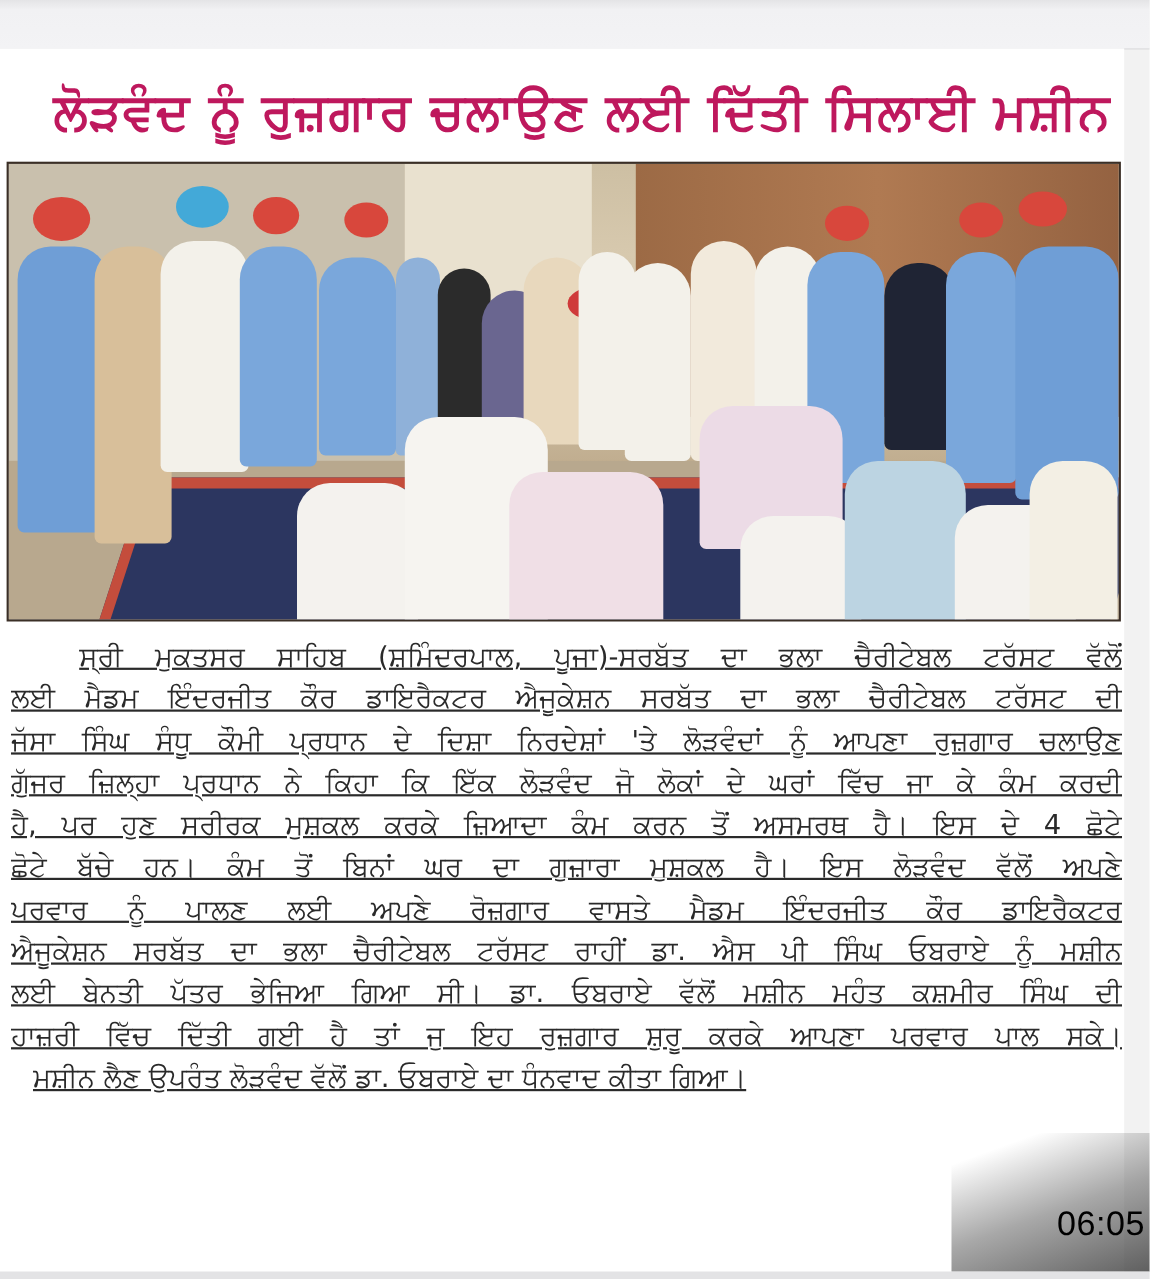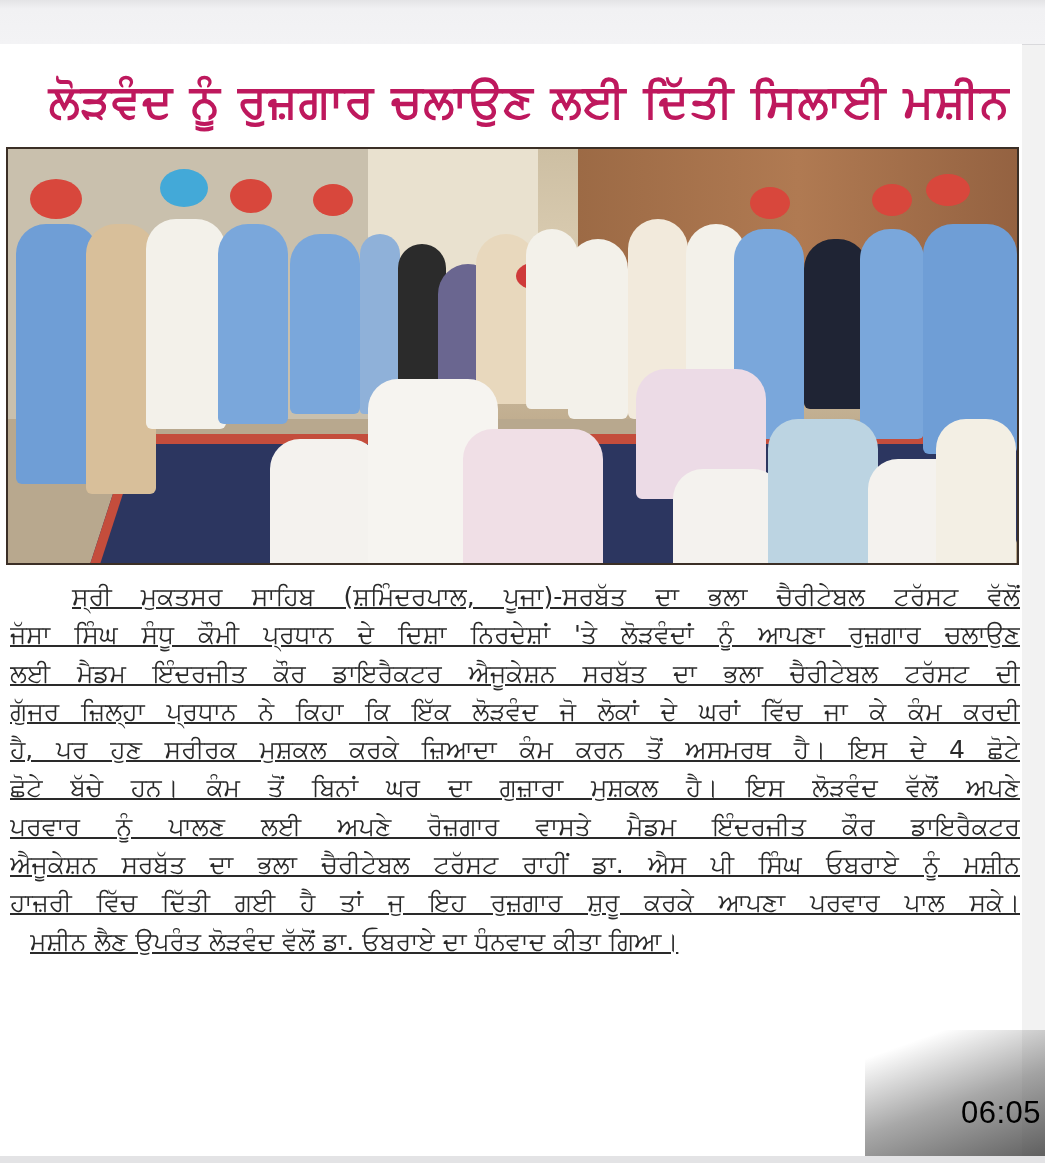--- a/index.html
+++ b/index.html
@@ -113,27 +113,28 @@
     <div class="person" style="left:628px;top:220px;width:130px;height:130px;background:#ecdbe6;"></div>
     <div class="person" style="left:665px;top:320px;width:110px;height:100px;background:#f4f2ee;"></div>
     <div class="person" style="left:760px;top:270px;width:110px;height:150px;background:#bcd4e2;"></div>
     <div class="person" style="left:860px;top:310px;width:110px;height:110px;background:#f4f2ee;"></div>
     <div class="person" style="left:928px;top:270px;width:80px;height:150px;background:#f3efe4;"></div>
   </div>
 </div>
 
 <div class="article">
   <div class="line first">ਸ੍ਰੀ ਮੁਕਤਸਰ ਸਾਹਿਬ (ਸ਼ਮਿੰਦਰਪਾਲ, ਪੂਜਾ)-ਸਰਬੱਤ ਦਾ ਭਲਾ ਚੈਰੀਟੇਬਲ ਟਰੱਸਟ ਵੱਲੋਂ</div>
+  <div class="line">ਲਈ ਮੈਡਮ ਇੰਦਰਜੀਤ ਕੌਰ ਡਾਇਰੈਕਟਰ ਐਜੂਕੇਸ਼ਨ ਸਰਬੱਤ ਦਾ ਭਲਾ ਚੈਰੀਟੇਬਲ ਟਰੱਸਟ ਦੀ</div>
   <div class="line">ਜੱਸਾ ਸਿੰਘ ਸੰਧੂ ਕੌਮੀ ਪ੍ਰਧਾਨ ਦੇ ਦਿਸ਼ਾ ਨਿਰਦੇਸ਼ਾਂ 'ਤੇ ਲੋੜਵੰਦਾਂ ਨੂੰ ਆਪਣਾ ਰੁਜ਼ਗਾਰ ਚਲਾਉਣ</div>
-  <div class="line">ਲਈ ਮੈਡਮ ਇੰਦਰਜੀਤ ਕੌਰ ਡਾਇਰੈਕਟਰ ਐਜੂਕੇਸ਼ਨ ਸਰਬੱਤ ਦਾ ਭਲਾ ਚੈਰੀਟੇਬਲ ਟਰੱਸਟ ਦੀ</div>
   <div class="line">ਗੁੱਜਰ ਜ਼ਿਲ੍ਹਾ ਪ੍ਰਧਾਨ ਨੇ ਕਿਹਾ ਕਿ ਇੱਕ ਲੋੜਵੰਦ ਜੋ ਲੋਕਾਂ ਦੇ ਘਰਾਂ ਵਿੱਚ ਜਾ ਕੇ ਕੰਮ ਕਰਦੀ</div>
   <div class="line">ਹੈ, ਪਰ ਹੁਣ ਸਰੀਰਕ ਮੁਸ਼ਕਲ ਕਰਕੇ ਜ਼ਿਆਦਾ ਕੰਮ ਕਰਨ ਤੋਂ ਅਸਮਰਥ ਹੈ। ਇਸ ਦੇ 4 ਛੋਟੇ</div>
   <div class="line">ਛੋਟੇ ਬੱਚੇ ਹਨ। ਕੰਮ ਤੋਂ ਬਿਨਾਂ ਘਰ ਦਾ ਗੁਜ਼ਾਰਾ ਮੁਸ਼ਕਲ ਹੈ। ਇਸ ਲੋੜਵੰਦ ਵੱਲੋਂ ਅਪਣੇ</div>
   <div class="line">ਪਰਵਾਰ ਨੂੰ ਪਾਲਣ ਲਈ ਅਪਣੇ ਰੋਜ਼ਗਾਰ ਵਾਸਤੇ ਮੈਡਮ ਇੰਦਰਜੀਤ ਕੌਰ ਡਾਇਰੈਕਟਰ</div>
   <div class="line">ਐਜੂਕੇਸ਼ਨ ਸਰਬੱਤ ਦਾ ਭਲਾ ਚੈਰੀਟੇਬਲ ਟਰੱਸਟ ਰਾਹੀਂ ਡਾ. ਐਸ ਪੀ ਸਿੰਘ ਓਬਰਾਏ ਨੂੰ ਮਸ਼ੀਨ</div>
+  <div class="line">ਲਈ ਬੇਨਤੀ ਪੱਤਰ ਭੇਜਿਆ ਗਿਆ ਸੀ। ਡਾ. ਓਬਰਾਏ ਵੱਲੋਂ ਮਸ਼ੀਨ ਮਹੰਤ ਕਸ਼ਮੀਰ ਸਿੰਘ ਦੀ</div>
   <div class="line">ਹਾਜ਼ਰੀ ਵਿੱਚ ਦਿੱਤੀ ਗਈ ਹੈ ਤਾਂ ਜੁ ਇਹ ਰੁਜ਼ਗਾਰ ਸ਼ੁਰੂ ਕਰਕੇ ਆਪਣਾ ਪਰਵਾਰ ਪਾਲ ਸਕੇ।</div>
   <div class="line last">ਮਸ਼ੀਨ ਲੈਣ ਉਪਰੰਤ ਲੋੜਵੰਦ ਵੱਲੋਂ ਡਾ. ਓਬਰਾਏ ਦਾ ਧੰਨਵਾਦ ਕੀਤਾ ਗਿਆ।</div>
 </div>
 
 <div class="ts"></div>
 <div class="ts-label">06:05</div>
 
 <div class="bottombar"></div>
 
 </body></html>

